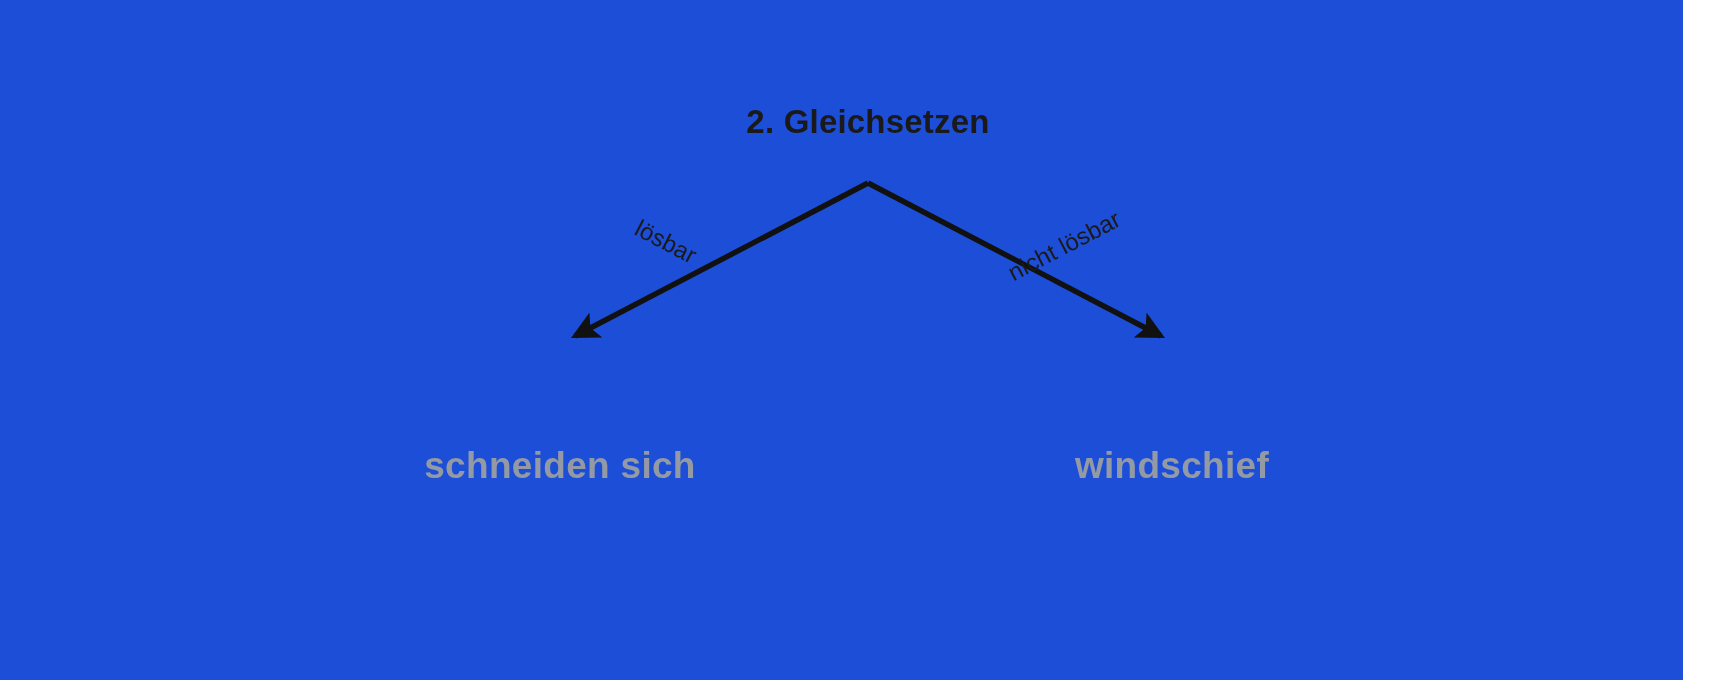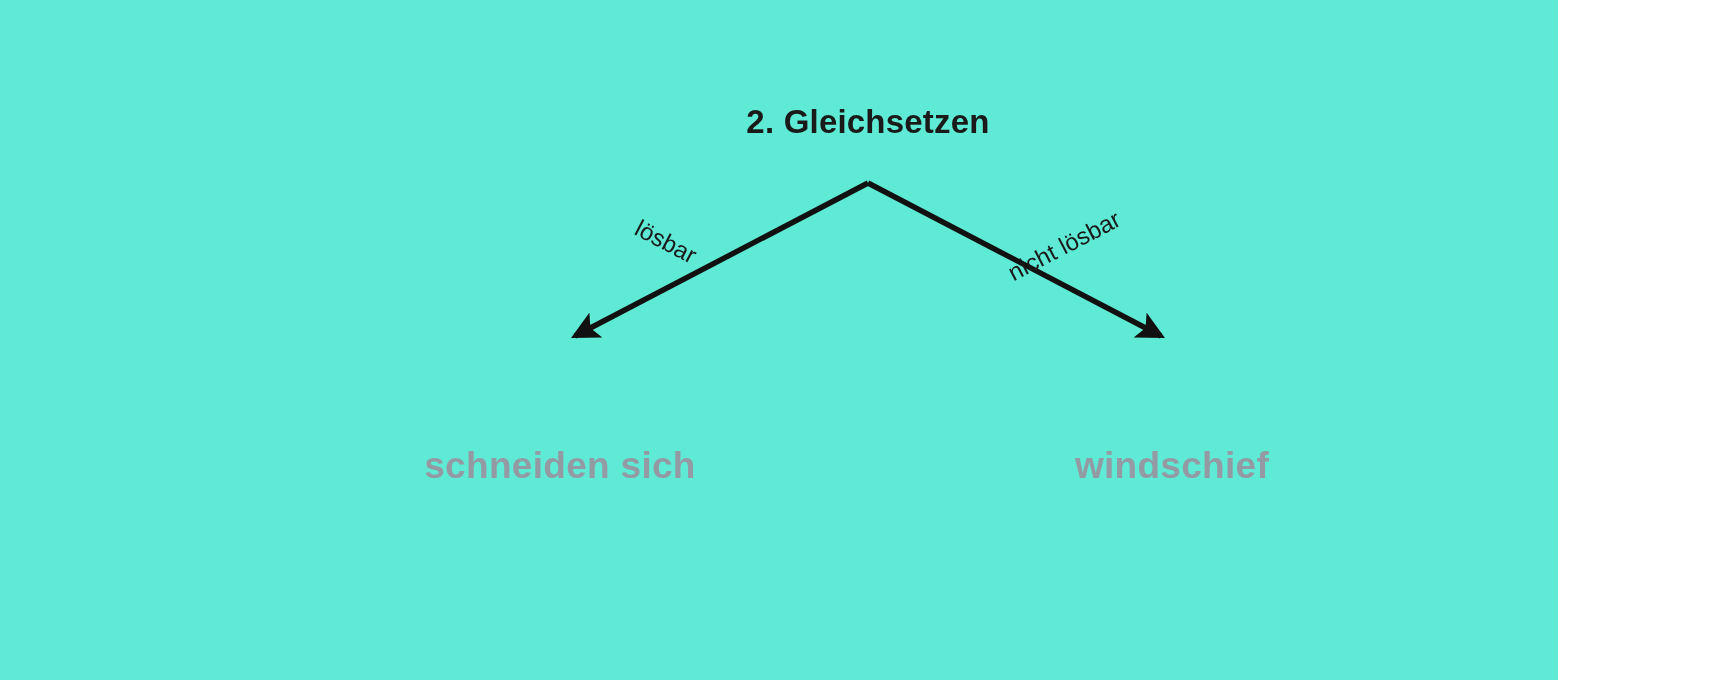--- a/index.html
+++ b/index.html
@@ -6,23 +6,23 @@
   html, body {
     margin: 0;
     padding: 0;
     background: #ffffff;
   }
   body {
     font-family: "Liberation Sans", sans-serif;
   }
   #canvas {
     position: relative;
-    width: 1558px;
+    width: 1683px;
     height: 680px;
-    background: #5eead4;
+    background: #1d4ed8;
     overflow: hidden;
   }
   #diagram-svg {
     position: absolute;
     left: 0;
     top: 0;
     width: 1733px;
     height: 680px;
     display: block;
   }

